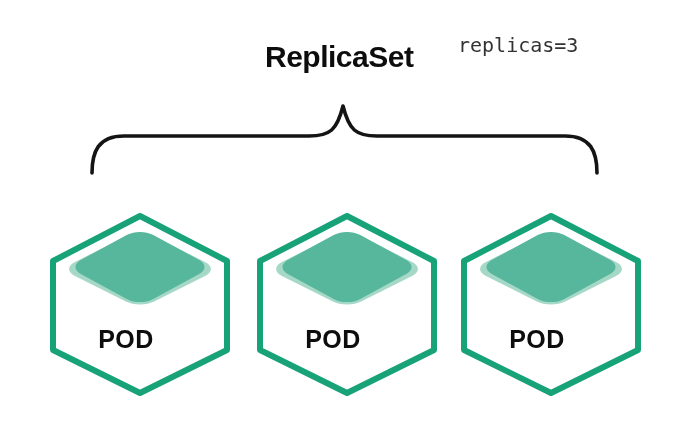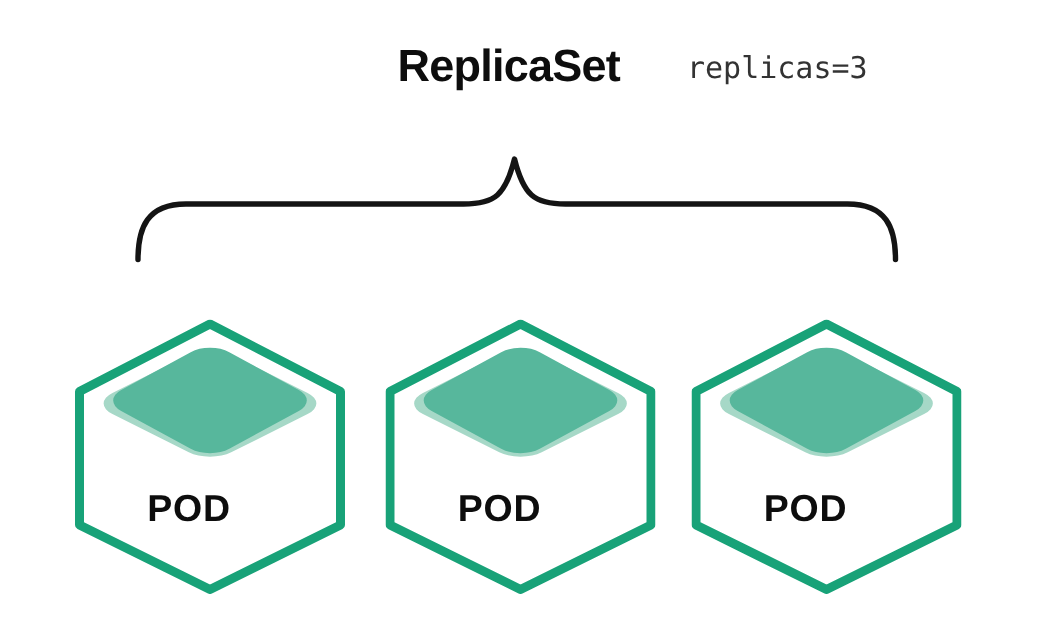--- a/index.html
+++ b/index.html
@@ -17,21 +17,21 @@
     position: relative;
     width: 692px;
     height: 422px;
     background: var(--bg);
     overflow: hidden;
     font-family: "Liberation Sans", sans-serif;
   }
   .title {
     position: absolute;
     left: 265px;
-    top: 28px;
+    top: 40px;
     font-size: 30px;
     font-weight: 700;
     letter-spacing: -0.5px;
     color: var(--text);
   }
   .spec {
     position: absolute;
     left: 458px;
     top: 33px;
     font-family: "DejaVu Sans Mono", "Liberation Mono", monospace;

